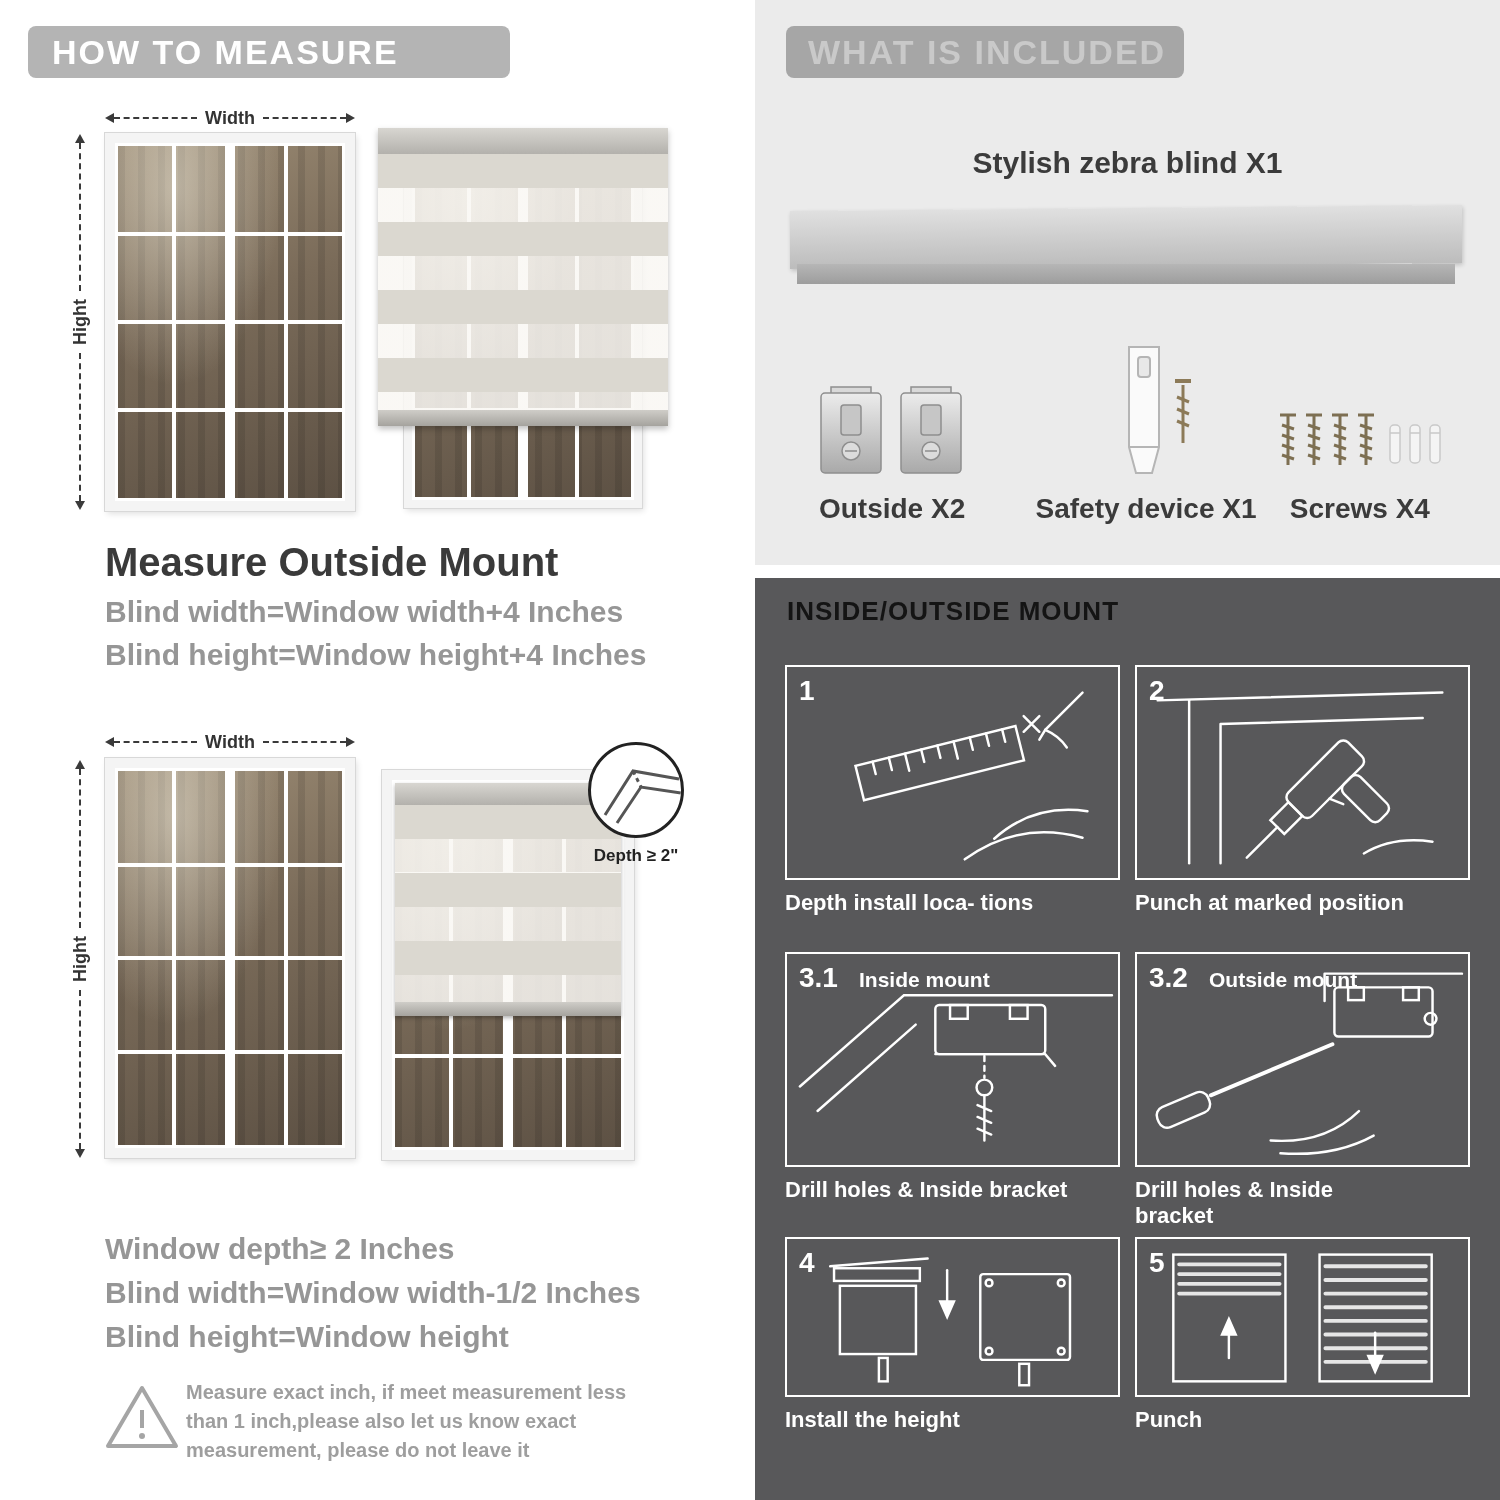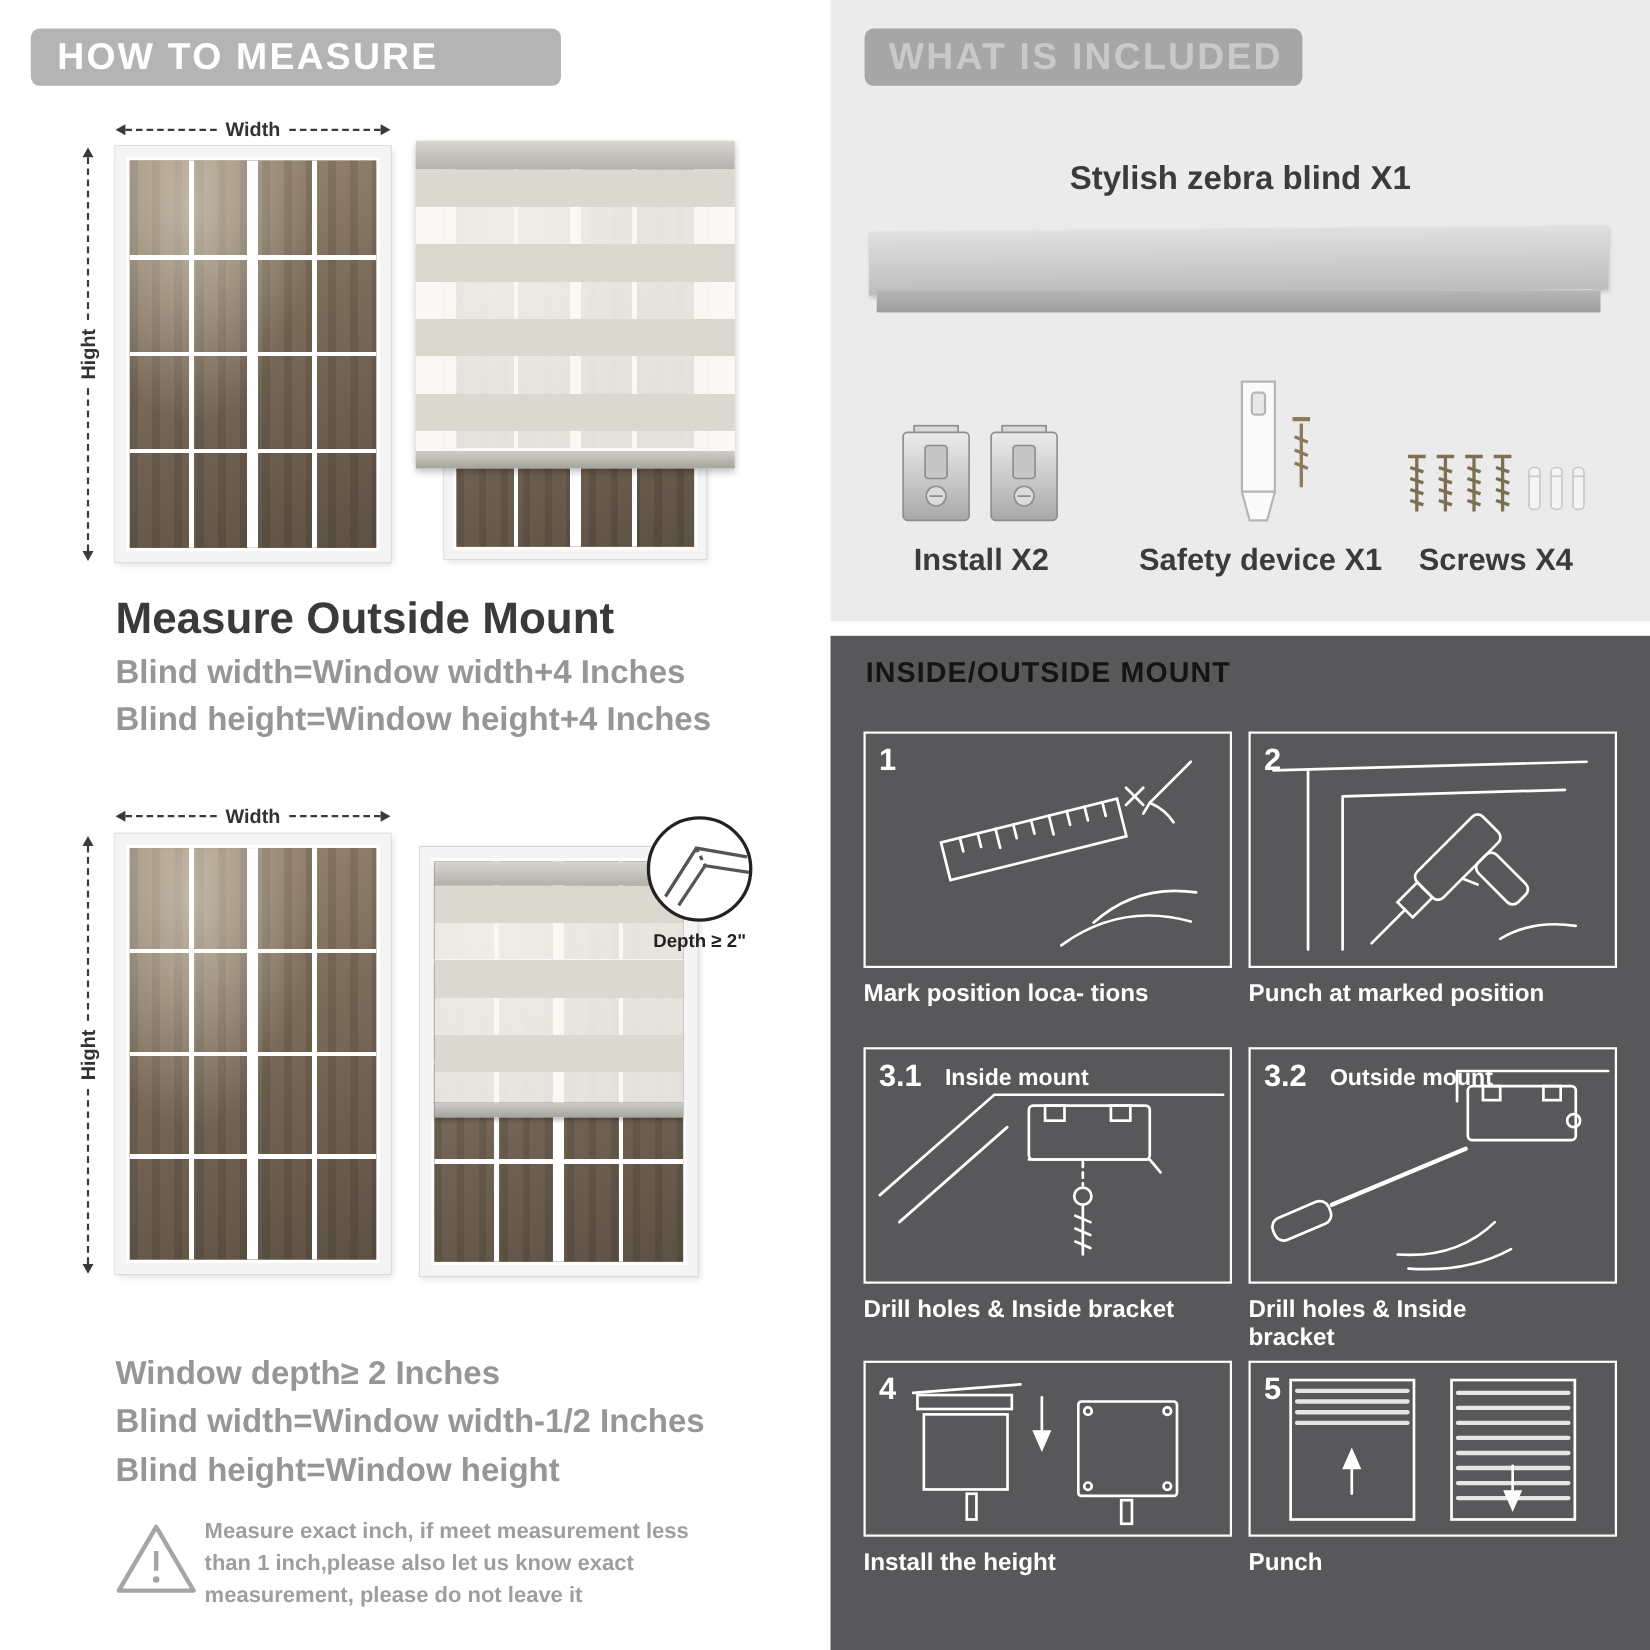--- a/index.html
+++ b/index.html
@@ -208,21 +208,21 @@
             <circle cx="34" cy="68" r="9" fill="#dcdcdc"></circle>
             <line x1="28" y1="68" x2="40" y2="68"></line>
             <rect x="94" y="4" width="40" height="10" fill="#d9d9d9"></rect>
             <rect x="84" y="10" width="60" height="80" rx="4" fill="url(#gmetal)"></rect>
             <rect x="104" y="22" width="20" height="30" rx="3" fill="#c6c6c6"></rect>
             <circle cx="114" cy="68" r="9" fill="#dcdcdc"></circle>
             <line x1="108" y1="68" x2="120" y2="68"></line>
           </g>
         </svg>
       </div>
-      <div class="inc-label">Install X2</div>
+      <div class="inc-label">Outside X2</div>
     </div>
     <div class="inc-item" style="width:230px;margin-left:40px;">
       <div class="inc-icon">
         <svg width="130" height="140" viewBox="0 0 130 140">
           <g stroke="#b5b5b5" stroke-width="2" fill="rgba(255,255,255,0.75)">
             <path d="M48,4 h30 v100 l-7,26 h-16 l-7,-26 Z"></path>
             <rect x="57" y="14" width="12" height="20" rx="3" fill="#e8e8e8"></rect>
             <line x1="48" y1="104" x2="78" y2="104"></line>
           </g>
           <g stroke="#8c7a58" stroke-width="3" fill="none">
@@ -270,21 +270,21 @@
           </g>
           <path d="M240,50 l16,16 M256,50 l-16,16"></path>
           <path d="M300,26 L262,64 l-6,10"></path>
           <path d="M210,175 q40,-36 95,-28"></path>
           <path d="M180,196 q55,-40 120,-22"></path>
           <path d="M262,64 q14,6 22,18"></path>
         </g>
       </svg>
       <span class="step-num">1</span>
     </div>
-    <div class="step-caption">Mark position loca- tions</div>
+    <div class="step-caption">Depth install loca- tions</div>
   </div>
 
   <div class="step" style="left:1135px; top:665px; width:335px;">
     <div class="step-box" style="width:335px; height:215px;">
       <svg viewBox="0 0 335 215">
         <g stroke="#fff" stroke-width="2.5" fill="none" stroke-linecap="round">
           <path d="M20,34 L310,26"></path>
           <path d="M52,34 L52,200"></path>
           <path d="M84,58 L290,52 M84,58 L84,200"></path>
           <g transform="rotate(-45 185 120)">

